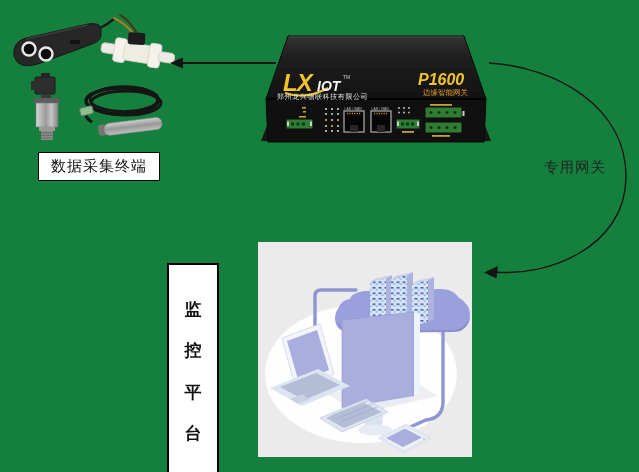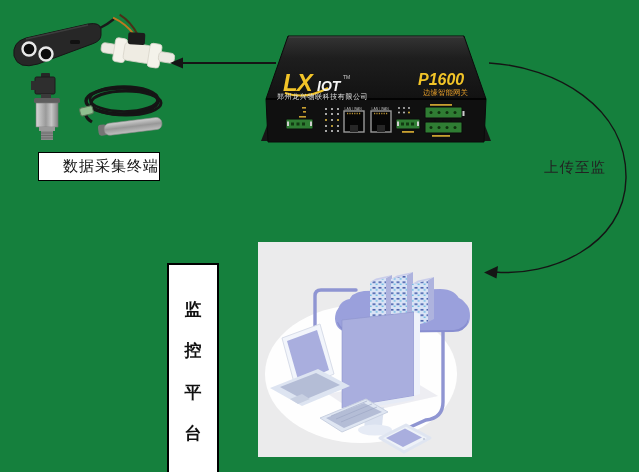--- a/index.html
+++ b/index.html
@@ -1,19 +1,19 @@
 <!DOCTYPE html>
 <html><head>
 <meta charset="utf-8">
 <style>
   html,body{margin:0;padding:0;background:#fff;}
   .canvas{position:relative;width:639px;height:472px;background:#15803d;overflow:hidden;
           font-family:"Liberation Serif","DejaVu Serif",serif;}
   .layer{position:absolute;left:0;top:0;}
-  .label-box{position:absolute;display:flex;align-items:center;justify-content:flex-end;
+  .label-box{position:absolute;display:flex;align-items:center;justify-content:center;
              background:#fff;border:1.5px solid #000;color:#111;}
   #box-terminal{left:38px;top:152px;width:120px;height:27px;font-size:15px;letter-spacing:1px;}
   #label-gateway{position:absolute;left:338px;top:168px;width:76px;text-align:center;
                  font-size:14.5px;color:#222;}
   #label-upload{position:absolute;left:544px;top:156px;width:72px;font-size:14.5px;
                 line-height:22px;color:#222;letter-spacing:1px;}
   #box-platform{left:167px;top:263px;width:48px;height:189px;border:2px solid #000;
                 flex-direction:column;justify-content:space-evenly;padding:12px 0;
                 font-size:17px;font-weight:bold;}
   #box-platform span{display:block;line-height:1;}
@@ -278,21 +278,21 @@
     </g>
   </g>
 </svg>
 
 <div class="label-box" id="box-terminal">
   <span>数据采集终端</span>
 </div>
 
 
 <div id="label-upload">
-  <div>上传至监</div>
+  <div>专用网关</div>
 </div>
 
 <div class="label-box" id="box-platform">
   <span>监</span>
   <span>控</span>
   <span>平</span>
   <span>台</span>
 </div>
 
 </div>

